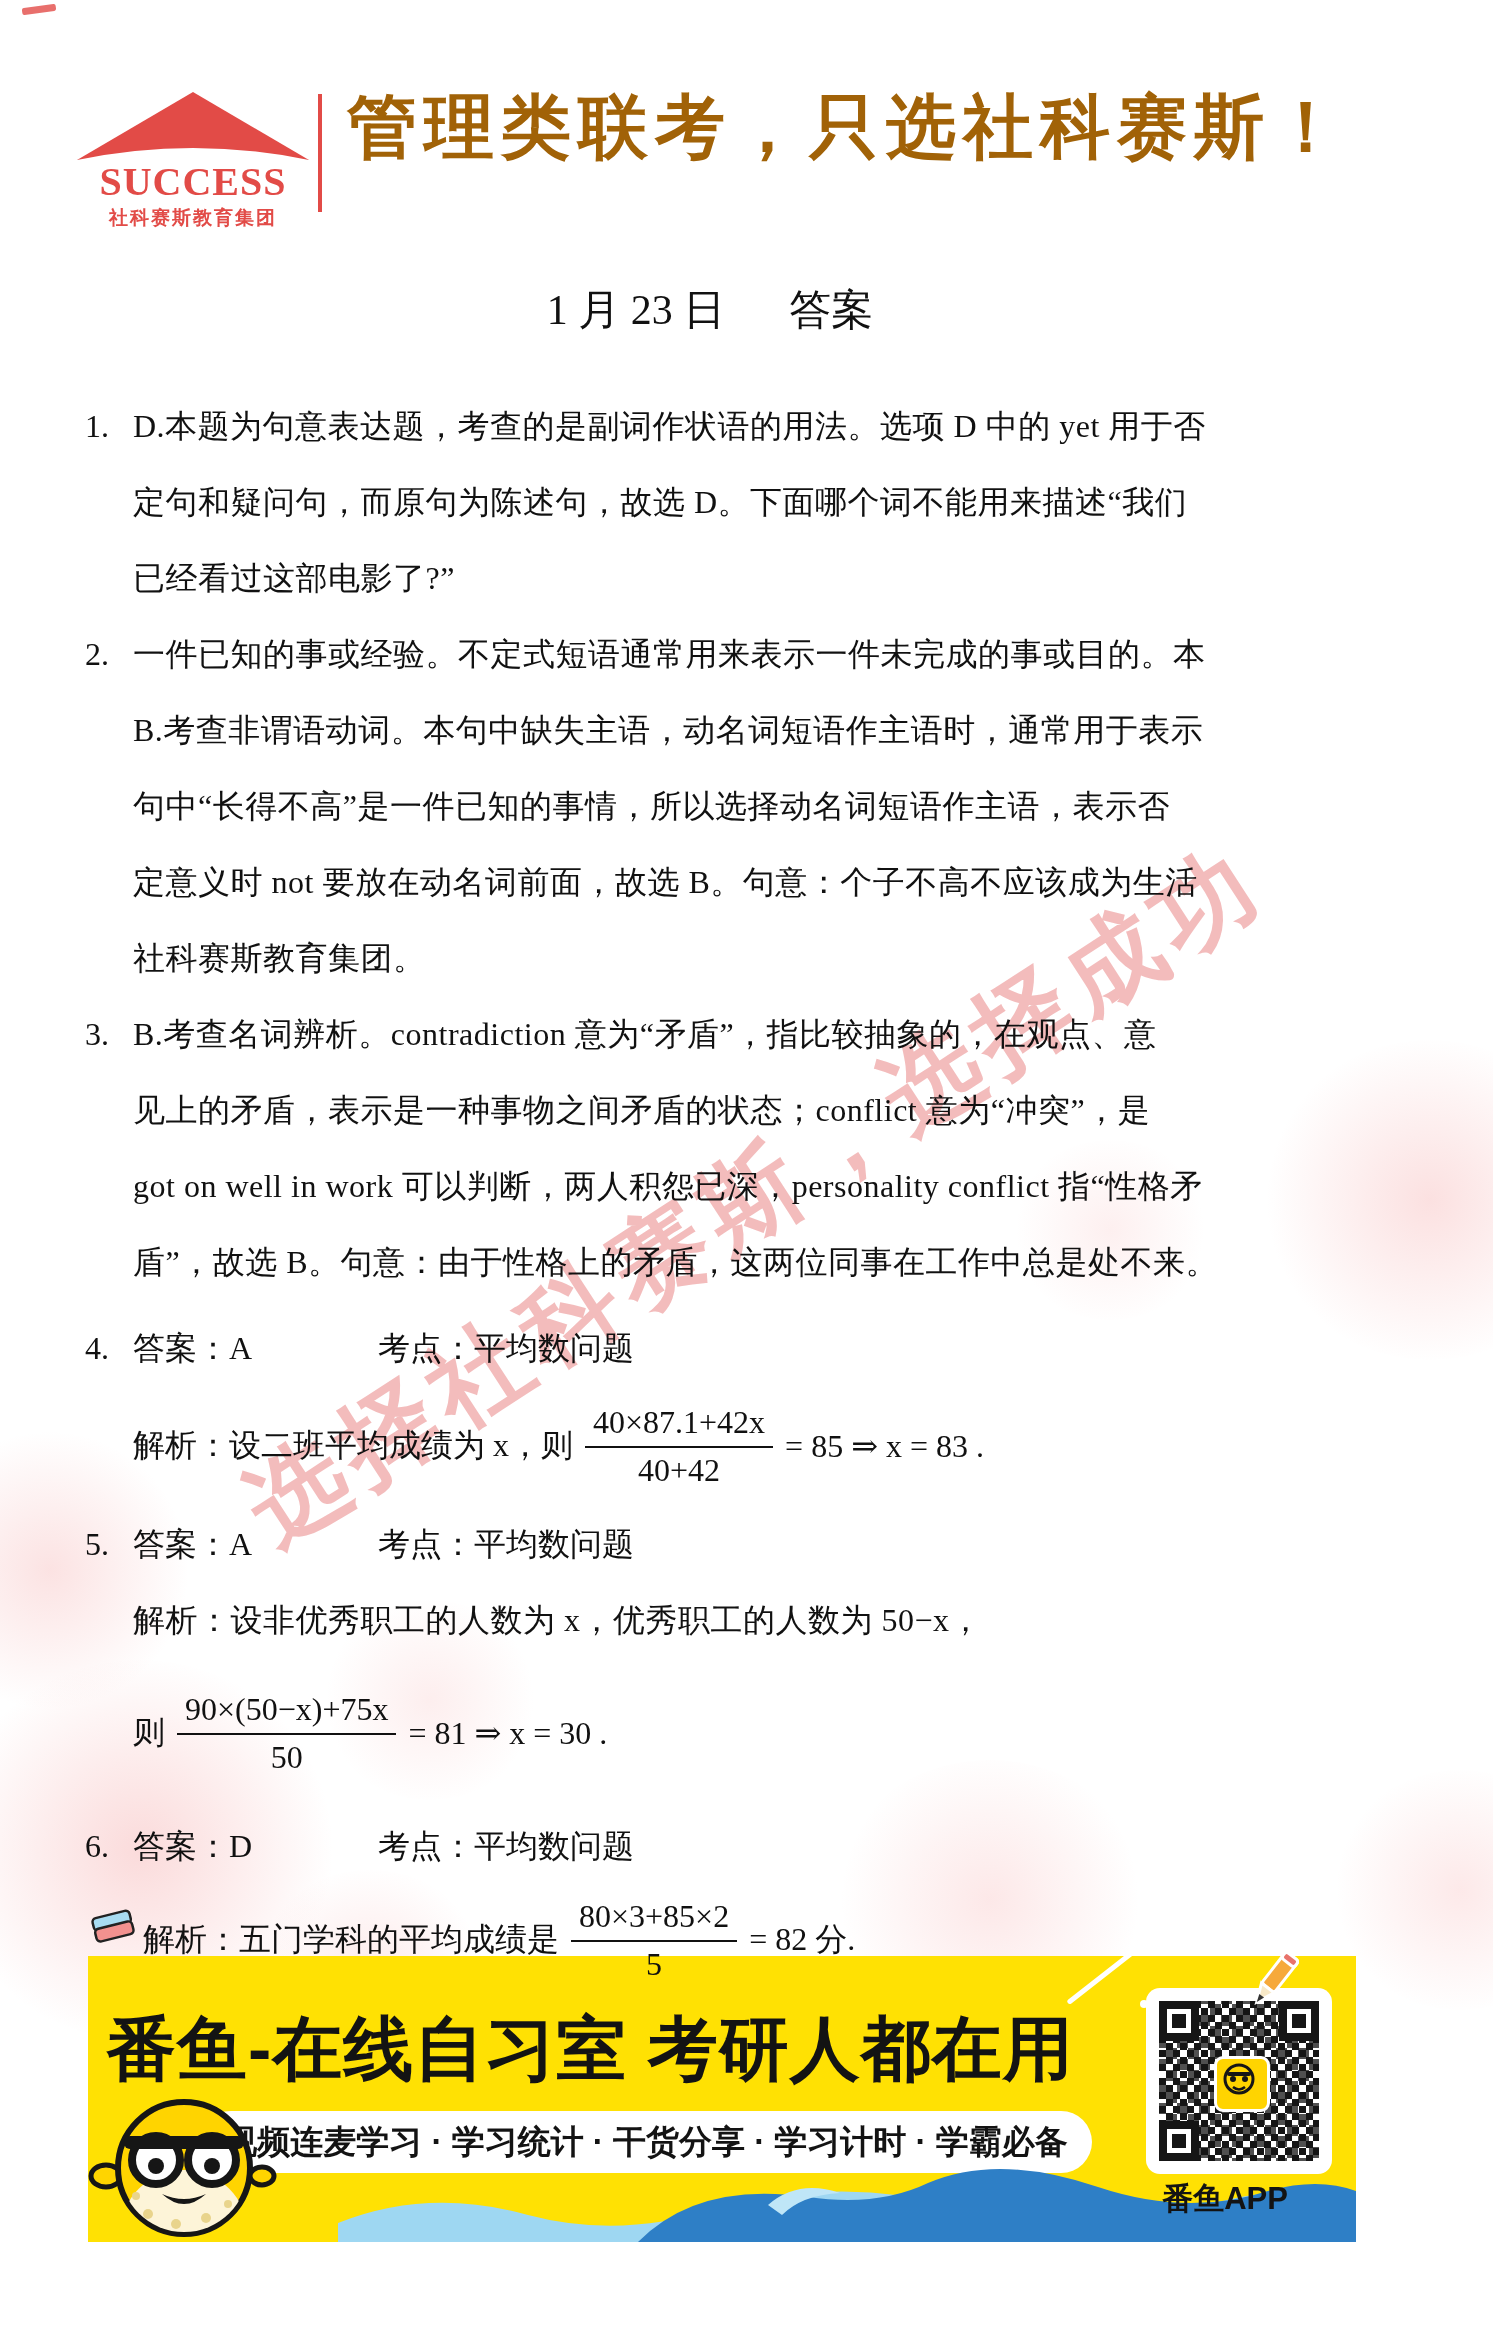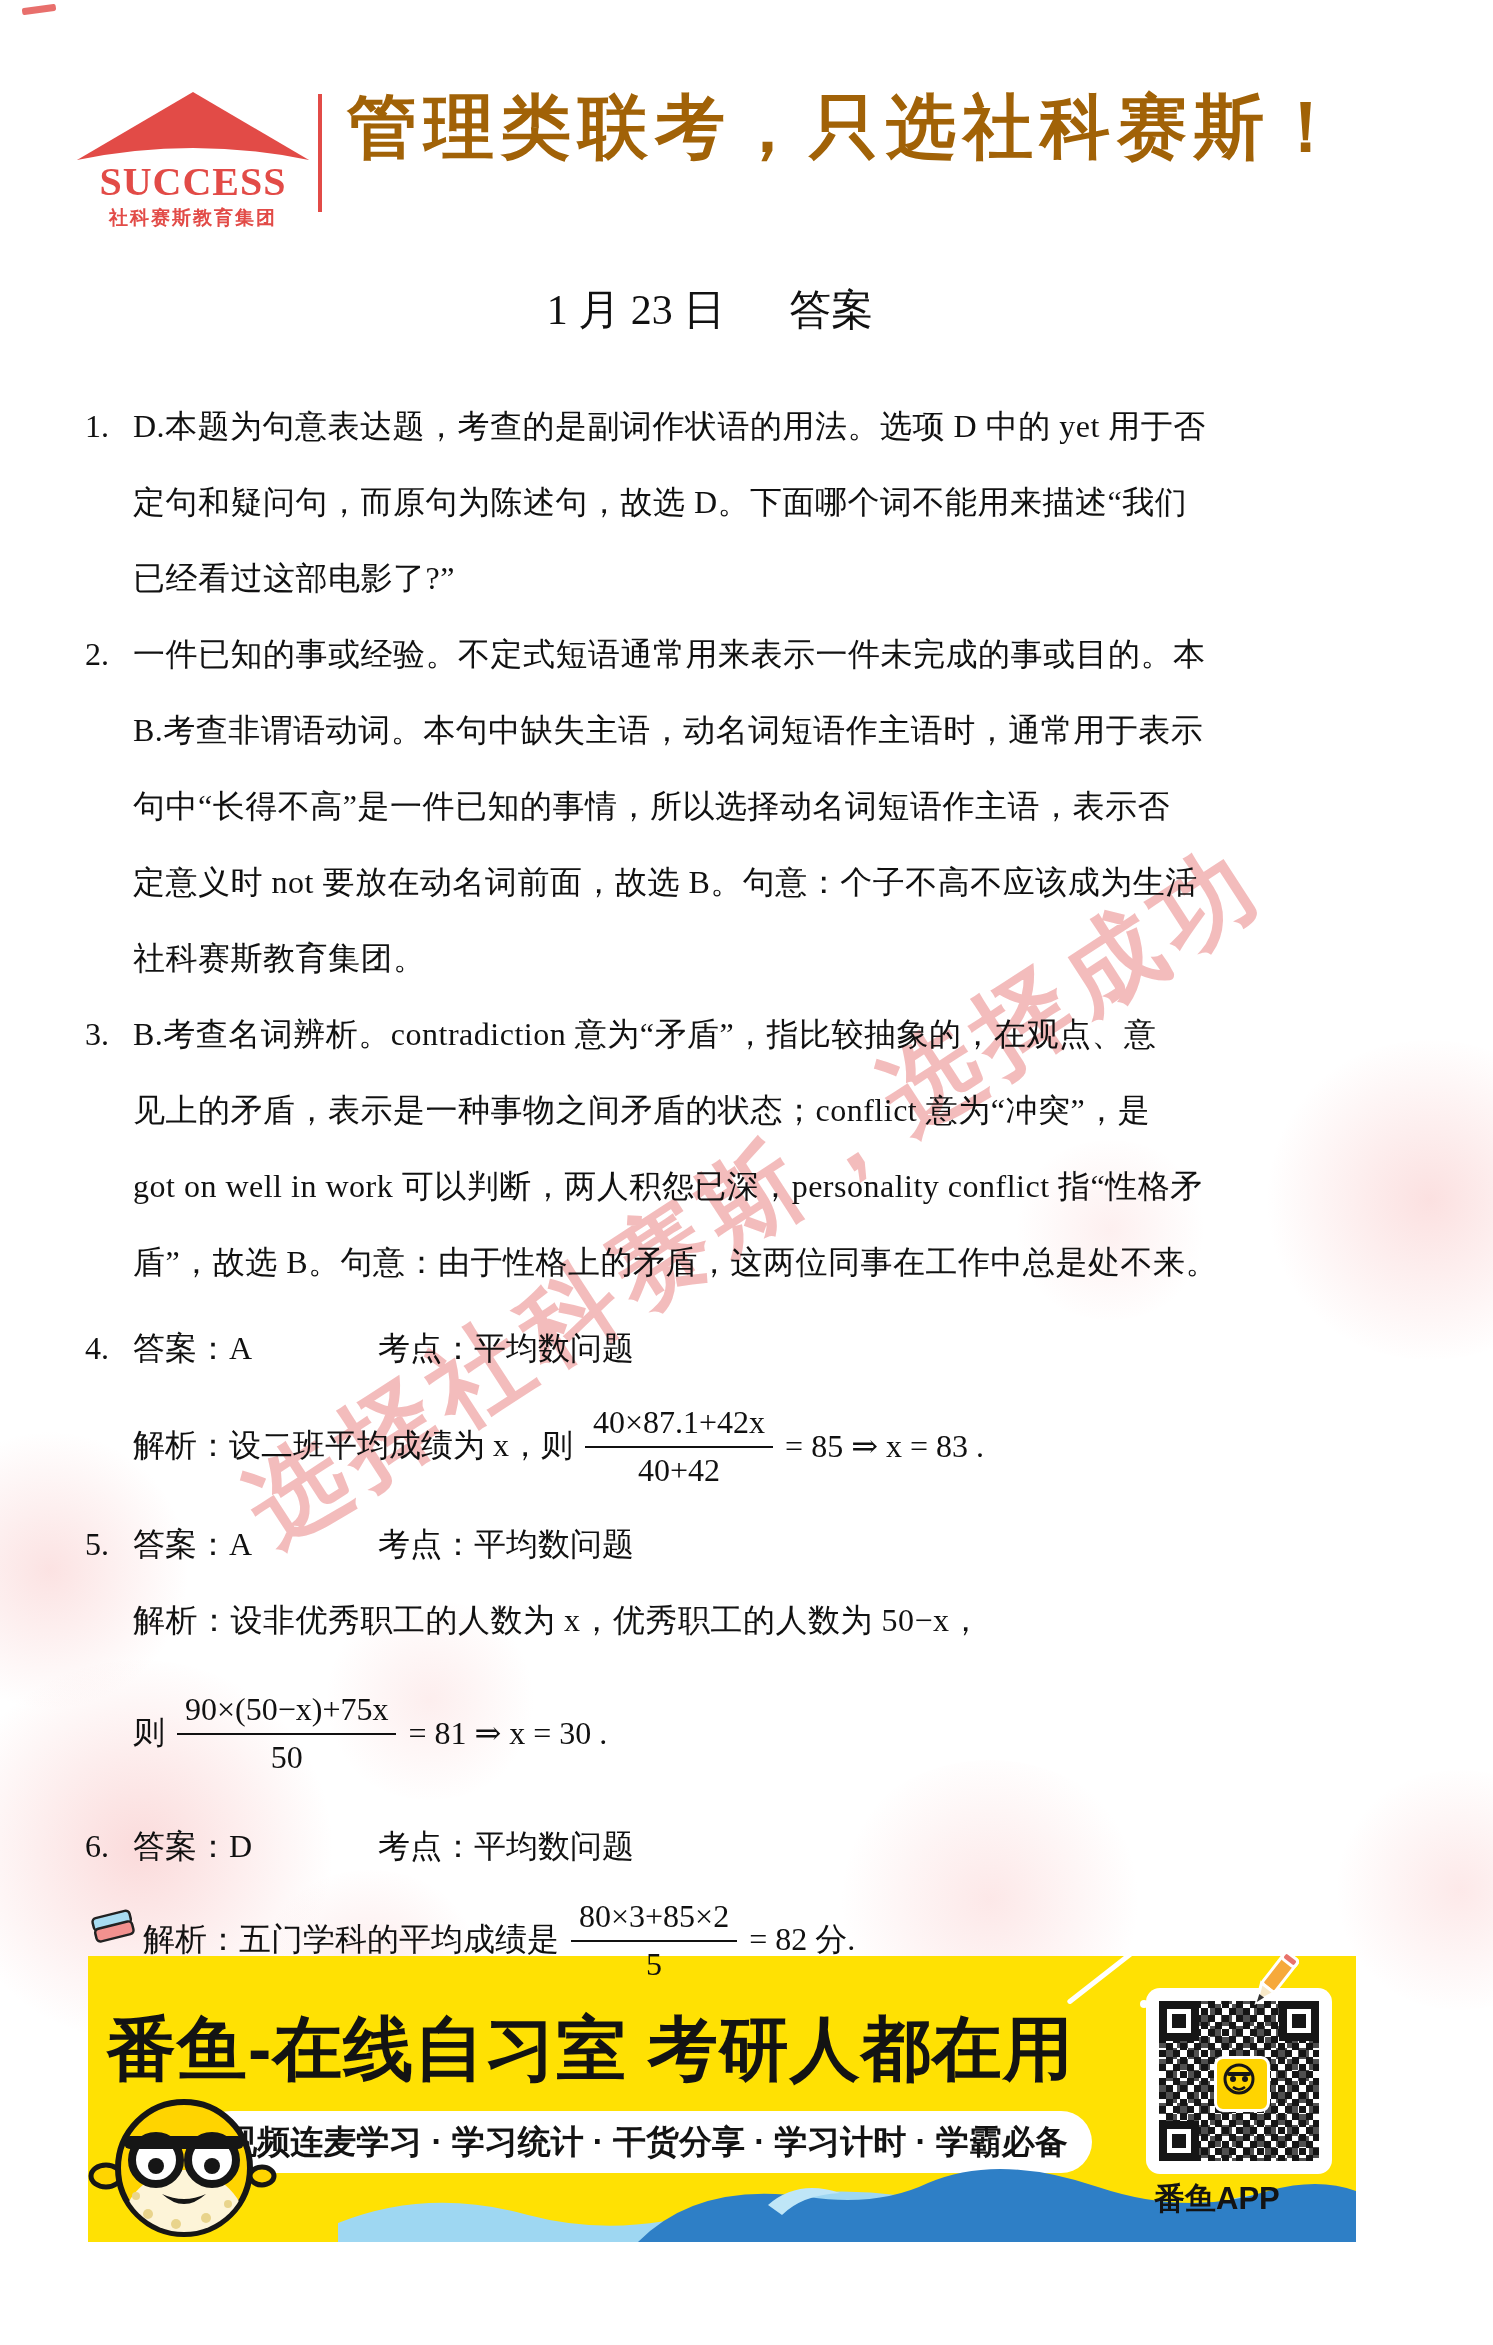--- a/index.html
+++ b/index.html
@@ -58,21 +58,21 @@
   }
   .mascot{position:absolute;left:0px;top:136px;width:192px;height:146px;}
   .qrbox{position:absolute;left:1058px;top:32px;width:186px;height:186px;background:#fff;border-radius:14px;padding:13px;box-sizing:border-box;}
   .qr{width:100%;height:100%;position:relative;background:repeating-conic-gradient(#151515 0 25%, #fff 0 50%) 0 0/14px 14px;}
   .qr::before{content:"";position:absolute;inset:0;background:repeating-conic-gradient(from 90deg,#151515 0 25%, transparent 0 50%) 7px 3px/22px 22px;opacity:.75;}
   .qr .f{position:absolute;width:40px;height:40px;border:8px solid #151515;background:#fff;box-sizing:border-box;}
   .qr .f::after{content:"";position:absolute;inset:5px;background:#151515;}
   .qr .f.tl{left:0;top:0;} .qr .f.tr{right:0;top:0;} .qr .f.bl{left:0;bottom:0;}
   .qlogo{position:absolute;left:50%;top:50%;width:50px;height:50px;margin:-25px 0 0 -25px;background:#FFD400;border:3px solid #fff;border-radius:9px;}
   .qr-label{
-    position:absolute;left:1066px;top:222px;width:186px;
+    position:absolute;left:1044px;top:222px;width:186px;text-align:center;
     font-family:"Liberation Sans","DejaVu Sans",sans-serif;font-weight:800;font-size:31px;color:#131313;
   }
   .waves{position:absolute;left:250px;bottom:0;width:1018px;height:85px;}
   .streak{position:absolute;left:968px;top:10px;width:112px;height:5px;background:#fff;border-radius:3px;transform:rotate(-38deg);}
   .streak-dot{position:absolute;left:1052px;top:44px;width:8px;height:8px;background:#fff;border-radius:50%;}
   .pencil{position:absolute;left:1238px;top:1944px;width:72px;height:72px;z-index:3;}
 </style>
 </head>
 <body>
 

